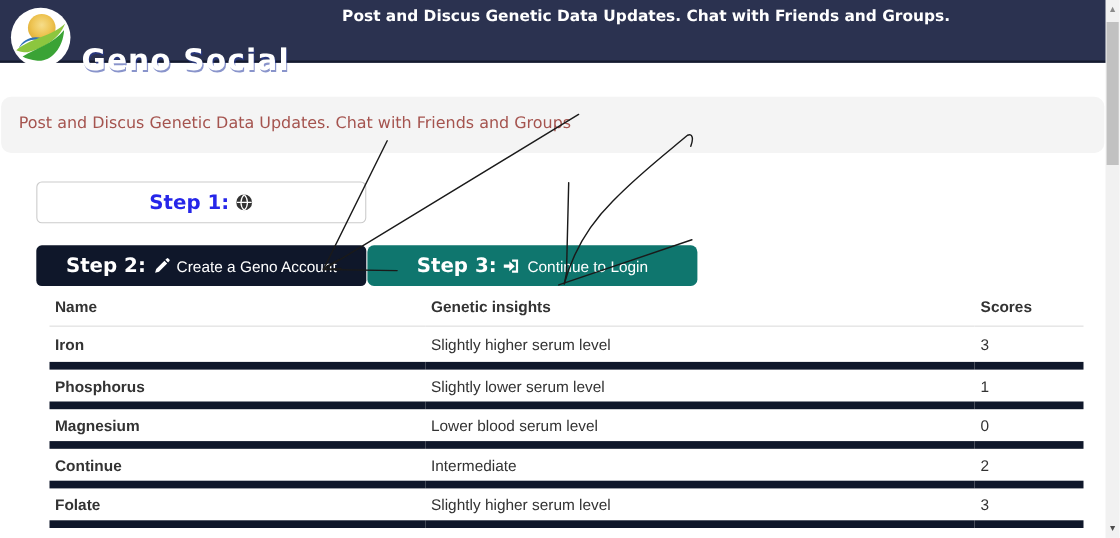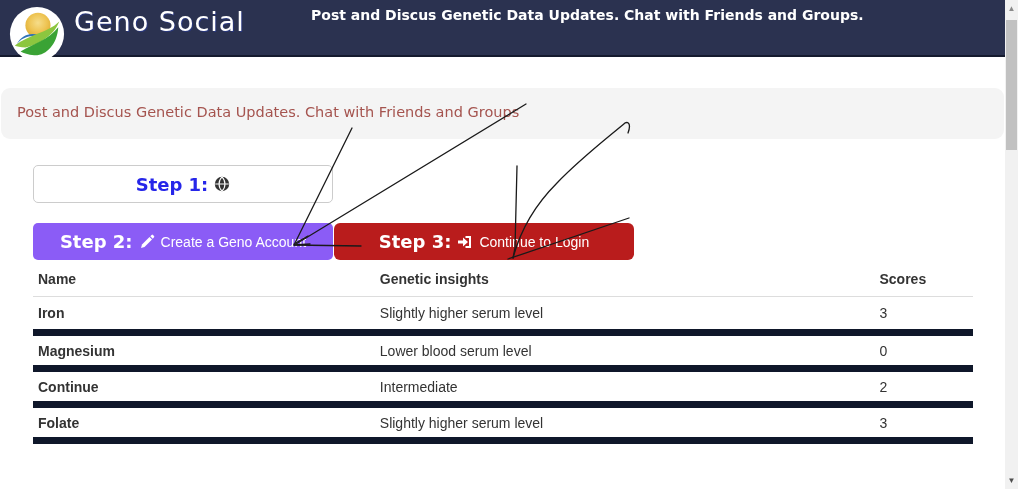--- a/index.html
+++ b/index.html
@@ -4,48 +4,48 @@
 <style>
   * { margin:0; padding:0; box-sizing:border-box; }
   html,body { width:1018px; height:489px; overflow:hidden; background:#fff;
               font-family:"Liberation Sans", sans-serif; }
   .page { position:relative; width:1018px; height:489px; background:#fff; }
 
   
   .header { position:absolute; left:0; top:0; width:1006px; height:57px;
             background:#2b3250; border-bottom:2px solid #151a2e; }
   .logo { position:absolute; left:8px; top:5px; width:58px; height:58px; z-index:5; cursor:pointer; }
-  .brand { position:absolute; left:74px; top:6px; color:#fff; z-index:5; cursor:pointer;
-           font-family:"DejaVu Sans", sans-serif; font-weight:normal; font-size:27px; letter-spacing:1px;
+  .brand { position:absolute; left:74px; top:40px; color:#fff; z-index:5; cursor:pointer;
+           font-family:"DejaVu Sans", sans-serif; font-weight:bold; font-size:27px; letter-spacing:1px;
            text-shadow:1px 1px 0 rgba(40,60,160,.55); }
   .tagline { position:absolute; left:311px; top:7px; color:#fff; white-space:nowrap;
              font-family:"DejaVu Sans", sans-serif; font-weight:bold; font-size:14px; }
 
   
   .banner { position:absolute; left:1px; top:88px; width:1003px; height:51px;
             background:#f4f4f4; border-radius:9px; }
   .banner-text { position:absolute; left:16px; top:16px; color:#a5544f; white-space:nowrap;
                  font-family:"DejaVu Sans", sans-serif; font-size:14.5px; }
 
   
   .step { position:absolute; width:300px; display:flex; align-items:center; justify-content:center;
           gap:6px; border-radius:5px; cursor:pointer; }
   .step-label { font-family:"DejaVu Sans", sans-serif; font-weight:bold; font-size:18px; white-space:nowrap; }
   .step-action { font-size:14px; white-space:nowrap; }
   .step1 { left:33px; top:165px; height:38px; background:#fff; border:1px solid #ccc; }
   .step1 .step-label { color:#2626e9;text-align:center; }
   .step1 .step-action { color:#333; }
-  .step2 { left:33px; top:223px; height:37px; background:#8b5cf6; }
+  .step2 { left:33px; top:223px; height:37px; background:#0f172a; }
   .step2 .step-label, .step2 .step-action { color:#fff; }
-  .step3 { left:334px; top:223px; height:37px; background:#b91c1c; border-radius:6px; }
+  .step3 { left:334px; top:223px; height:37px; background:#0f766e; border-radius:6px; }
   .step3 .step-label, .step3 .step-action { color:#fff; }
   .step-icon { display:inline-flex; width:16px; height:16px; }
 
   
-  .gtable { position:absolute; left:33px; top:265px; width:940px; border-collapse:collapse;
+  .gtable { position:absolute; left:45px; top:265px; width:940px; border-collapse:collapse;
             table-layout:fixed; font-size:14px; color:#333; }
   .gtable th { text-align:left; font-weight:bold; padding:6px 0 9px 5px; border-bottom:1px solid #ddd; }
   .gtable td { height:36px; padding-left:5px; border-bottom:7px solid #0f172a; vertical-align:middle; }
   .gtable td.name { font-weight:bold; }
   .col-name { width:340px; } .col-insight { width:497px; } .col-score { width:98px; }
 
   
   .scrollbar { position:absolute; right:0; top:0; width:13px; height:489px; background:#f1f1f1; }
   .sb-btn { position:absolute; left:0; width:13px; height:17px; display:flex;
             align-items:center; justify-content:center; font-size:8px; cursor:pointer; }
@@ -129,20 +129,25 @@
         <th>Scores</th>
       </tr>
     </thead>
     <tbody>
       <tr>
         <td class="name">Iron</td>
         <td>Slightly higher serum level</td>
         <td>3</td>
       </tr>
       <tr>
+        <td class="name">Phosphorus</td>
+        <td>Slightly lower serum level</td>
+        <td>1</td>
+      </tr>
+      <tr>
         <td class="name">Magnesium</td>
         <td>Lower blood serum level</td>
         <td>0</td>
       </tr>
       <tr>
         <td class="name">Continue</td>
         <td>Intermediate</td>
         <td>2</td>
       </tr>
       <tr>

